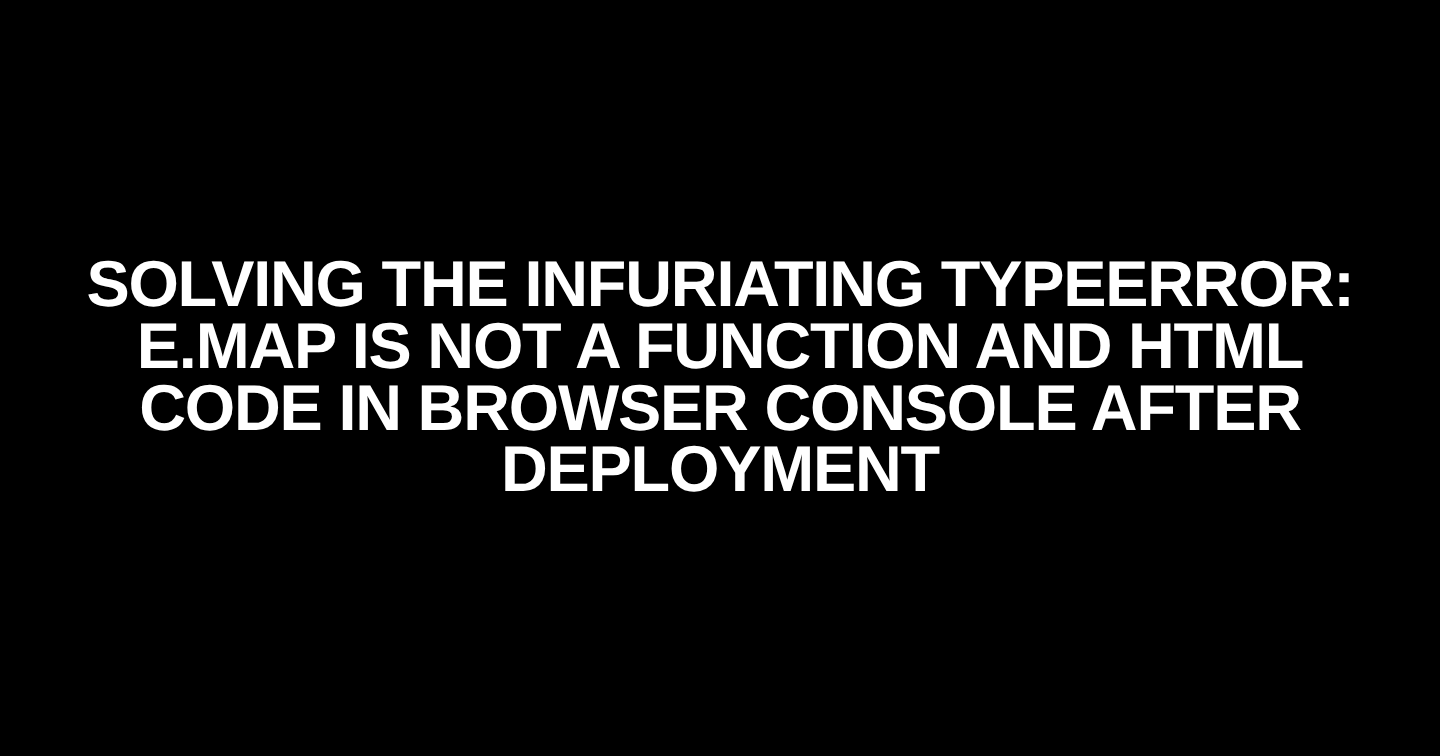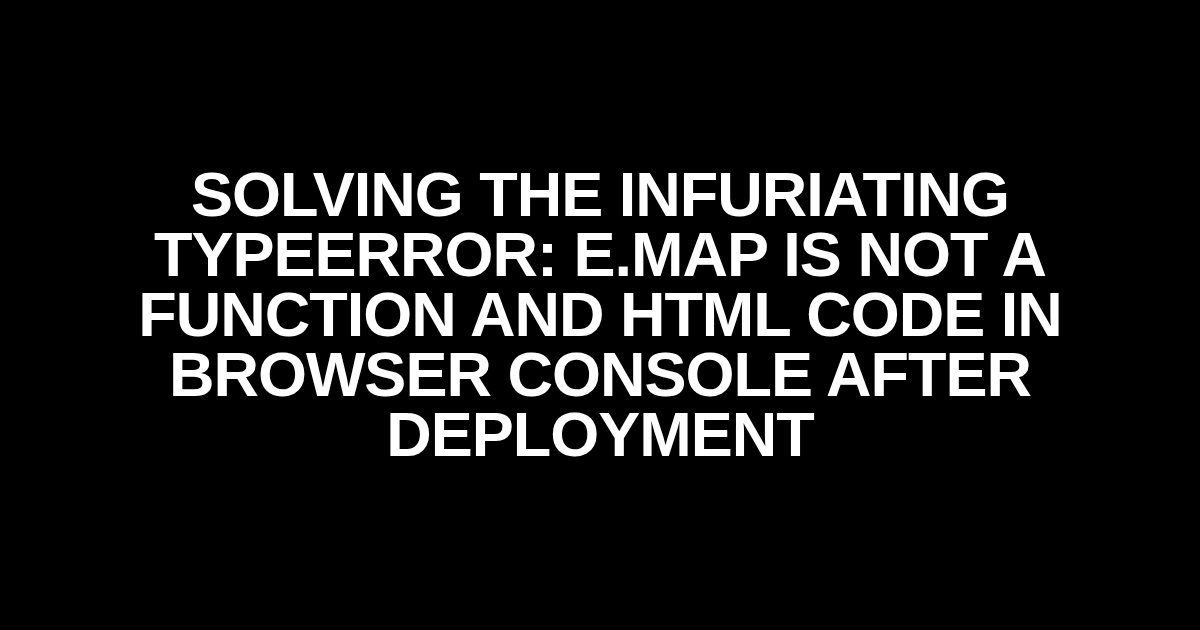--- a/index.html
+++ b/index.html
@@ -12,21 +12,21 @@
       height: 630px;
       background: #000000;
       display: flex;
       align-items: center;
       justify-content: center;
       overflow: hidden;
     }
     .headline {
       font-family: 'Arial Black', 'Helvetica Neue', Impact, sans-serif;
       font-weight: 900;
-      font-size: 63px;
+      font-size: 54px;
       line-height: 0.95;
       letter-spacing: -1px;
       color: #ffffff;
       text-align: center;
       text-transform: uppercase;
       max-width: 1130px;
       font-stretch: condensed;
     }
   </style>
 </head>

